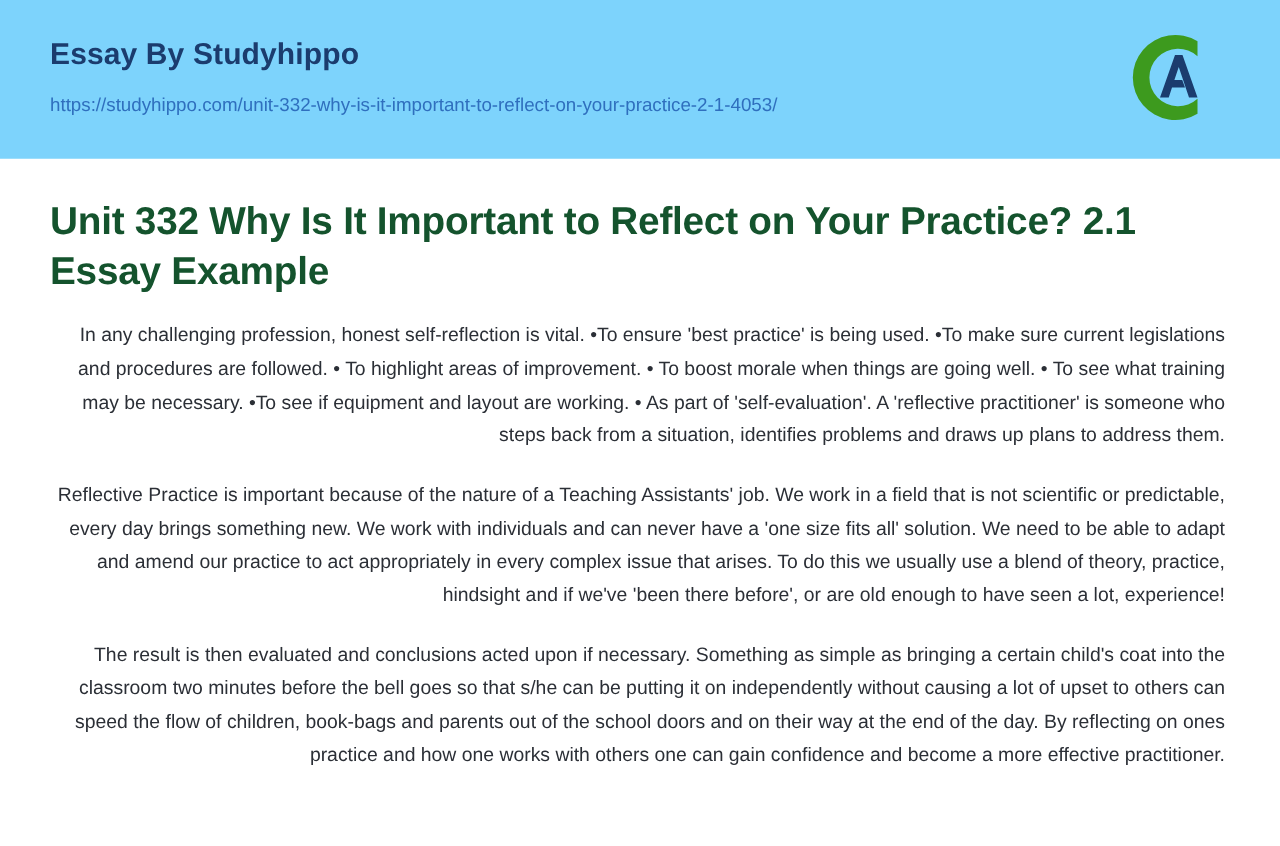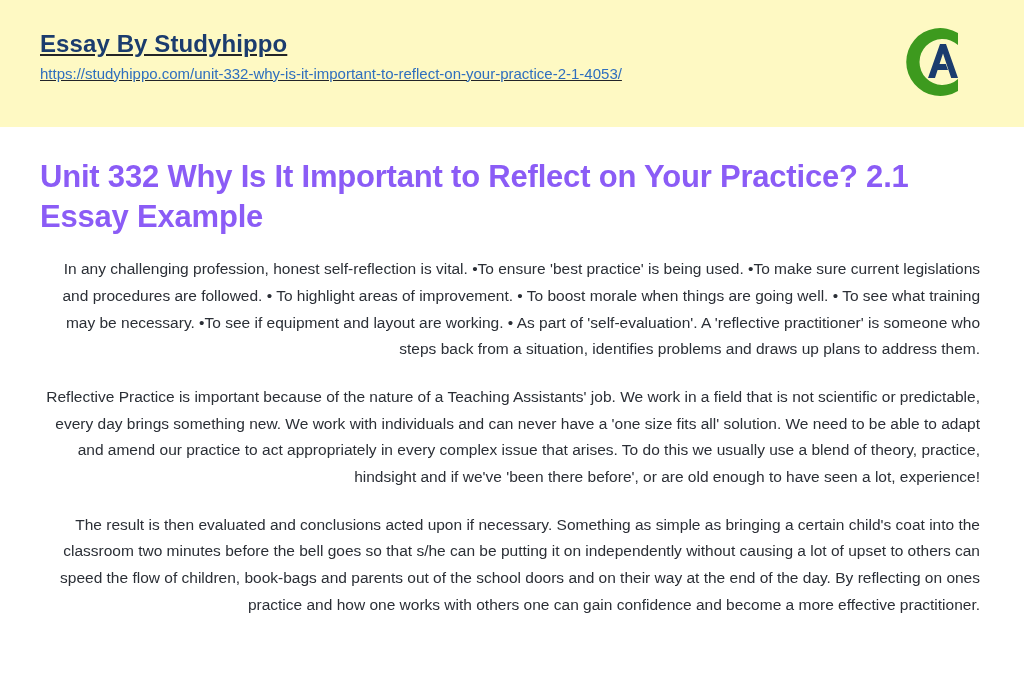--- a/index.html
+++ b/index.html
@@ -16,38 +16,37 @@
   }
   .page {
     width: 1024px;
     height: 677px;
     position: relative;
     display: flex;
     flex-direction: column;
   }
   
   .header {
-    background: #fef9c3;
+    background: #7dd3fc;
     height: 127px;
     box-sizing: border-box;
     padding: 30px 40px 0 40px;
     position: relative;
     flex: 0 0 auto;
-    text-decoration: underline;
   }
   .brand {
     font-size: 24px;
     font-weight: bold;
     color: #1b3c6e;
     letter-spacing: 0.1px;
     line-height: 1.2;
     margin: 0;
   }
   .source-url {
-    margin-top: 5px;
+    margin-top: 16px;
     font-size: 15px;
     color: #2f6fbe;
     word-break: break-all;
     line-height: 1.3;
   }
   .logo {
     position: absolute;
     right: 42px;
     top: 20px;
     width: 84px;
@@ -55,21 +54,21 @@
   }
   
   .content {
     padding: 30px 44px 0 40px;
     box-sizing: border-box;
   }
   .title {
     font-size: 31px;
     line-height: 1.28;
     font-weight: bold;
-    color: #8b5cf6;
+    color: #14532d;
     margin: 0 0 20px 0;
     letter-spacing: -0.2px;
     max-width: 940px;
   }
   .para {
     font-size: 15.5px;
     line-height: 1.72;
     color: #2b2f36;
     margin: 0 0 21px 0;
     max-width: 945px;

